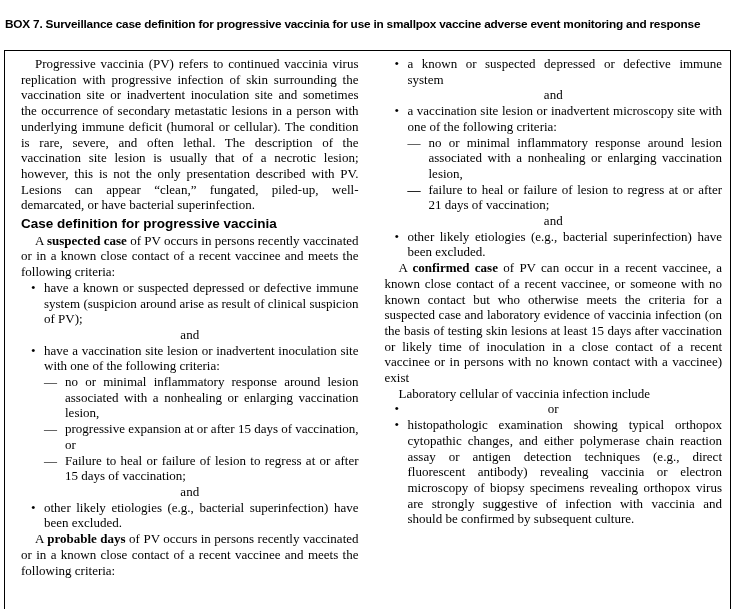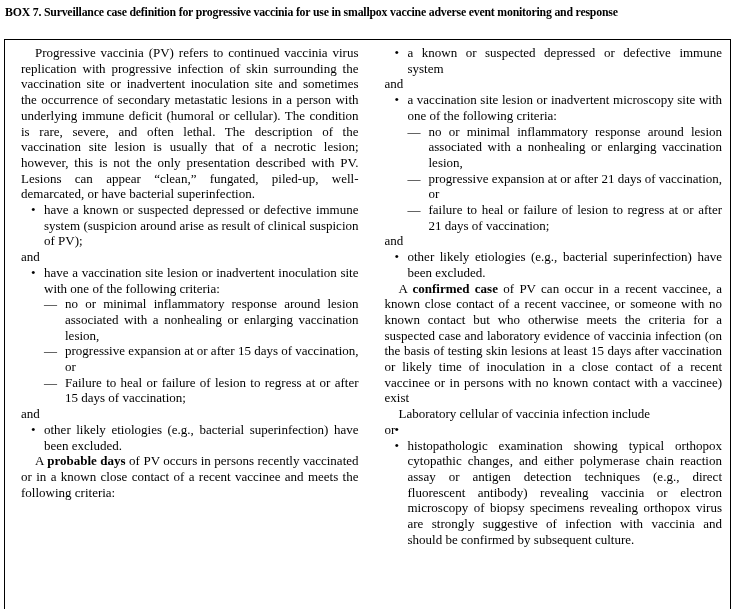--- a/index.html
+++ b/index.html
@@ -5,26 +5,26 @@
   html, body { margin: 0; padding: 0; }
   body {
     width: 735px;
     height: 609px;
     background: #ffffff;
     color: #000000;
     font-family: "Liberation Serif", serif;
     overflow: hidden;
   }
   .page-title {
-    font-family: Liberation Serif, serif;
+    font-family: Liberation Sans, sans-serif;
     font-weight: bold;
     font-size: 11.8px;
     letter-spacing: -0.2px;
     white-space: nowrap;
-    padding: 5px 4px 3px 5px;
+    padding: 17px 4px 3px 5px;
   }
   .box {
     margin: 16px 4px;
     border: 1.5px solid #000;
     box-sizing: border-box;
     height: 572px;
     display: flex;
     gap: 26px;
     padding: 5px 8px 6px 16px;
     font-size: 13px;
@@ -37,34 +37,36 @@
     font-family: "Liberation Sans", sans-serif;
     font-weight: bold;
     font-size: 13.5px;
     text-align: left;
     margin: 3px 0 1px 0;
   }
   .item { position: relative; padding-left: 23px; }
   .item > .marker { position: absolute; left: 10px; top: 0; }
   .subitem { position: relative; padding-left: 44px; }
   .subitem > .marker { position: absolute; left: 23px; top: 0; }
-  .connector { text-align: left; margin: 0; }
+  .connector { text-align: center; margin: 0; }
   b { font-weight: bold; }
 </style>
 </head>
 <body>
 
 <div class="page-title">BOX 7. Surveillance case definition for progressive vaccinia for use in smallpox vaccine adverse event monitoring and response</div>
 
 <div class="box">
 
   <div class="col">
     <p class="para">Progressive vaccinia (PV) refers to continued vaccinia virus replication with progressive infection of skin surrounding the vaccination site or inadvertent inoculation site and sometimes the occurrence of secondary metastatic lesions in a person with underlying immune deficit (humoral or cellular). The condition is rare, severe, and often lethal. The description of the vaccination site lesion is usually that of a necrotic lesion; however, this is not the only presentation described with PV. Lesions can appear “clean,” fungated, piled-up, well-demarcated, or have bacterial superinfection.</p>
 
+    <div class="section-heading">Case definition for progressive vaccinia</div>
 
+    <p class="para"><span>A </span><b>suspected case</b><span> of PV occurs in persons recently vaccinated or in a known close contact of a recent vaccinee and meets the following criteria:</span></p>
 
     <div class="item">
       <span class="marker">•</span>
       <span>have a known or suspected depressed or defective immune system (suspicion around arise as result of clinical suspicion of PV);</span>
     </div>
 
     <div class="connector">and</div>
 
     <div class="item">
       <span class="marker">•</span>
@@ -109,21 +111,20 @@
       <span>a vaccination site lesion or inadvertent microscopy site with one of the following criteria:</span>
     </div>
 
     <div class="subitem">
       <span class="marker">—</span>
       <span>no or minimal inflammatory response around lesion associated with a nonhealing or enlarging vaccination lesion,</span>
     </div>
 
     <div class="subitem">
       <span class="marker">—</span>
-      <span>progressive expansion at or after 21 days of vaccination, or</span>
     </div>
 
     <div class="subitem">
       <span class="marker">—</span>
       <span>failure to heal or failure of lesion to regress at or after 21 days of vaccination;</span>
     </div>
 
     <div class="connector">and</div>
 
     <div class="item">

